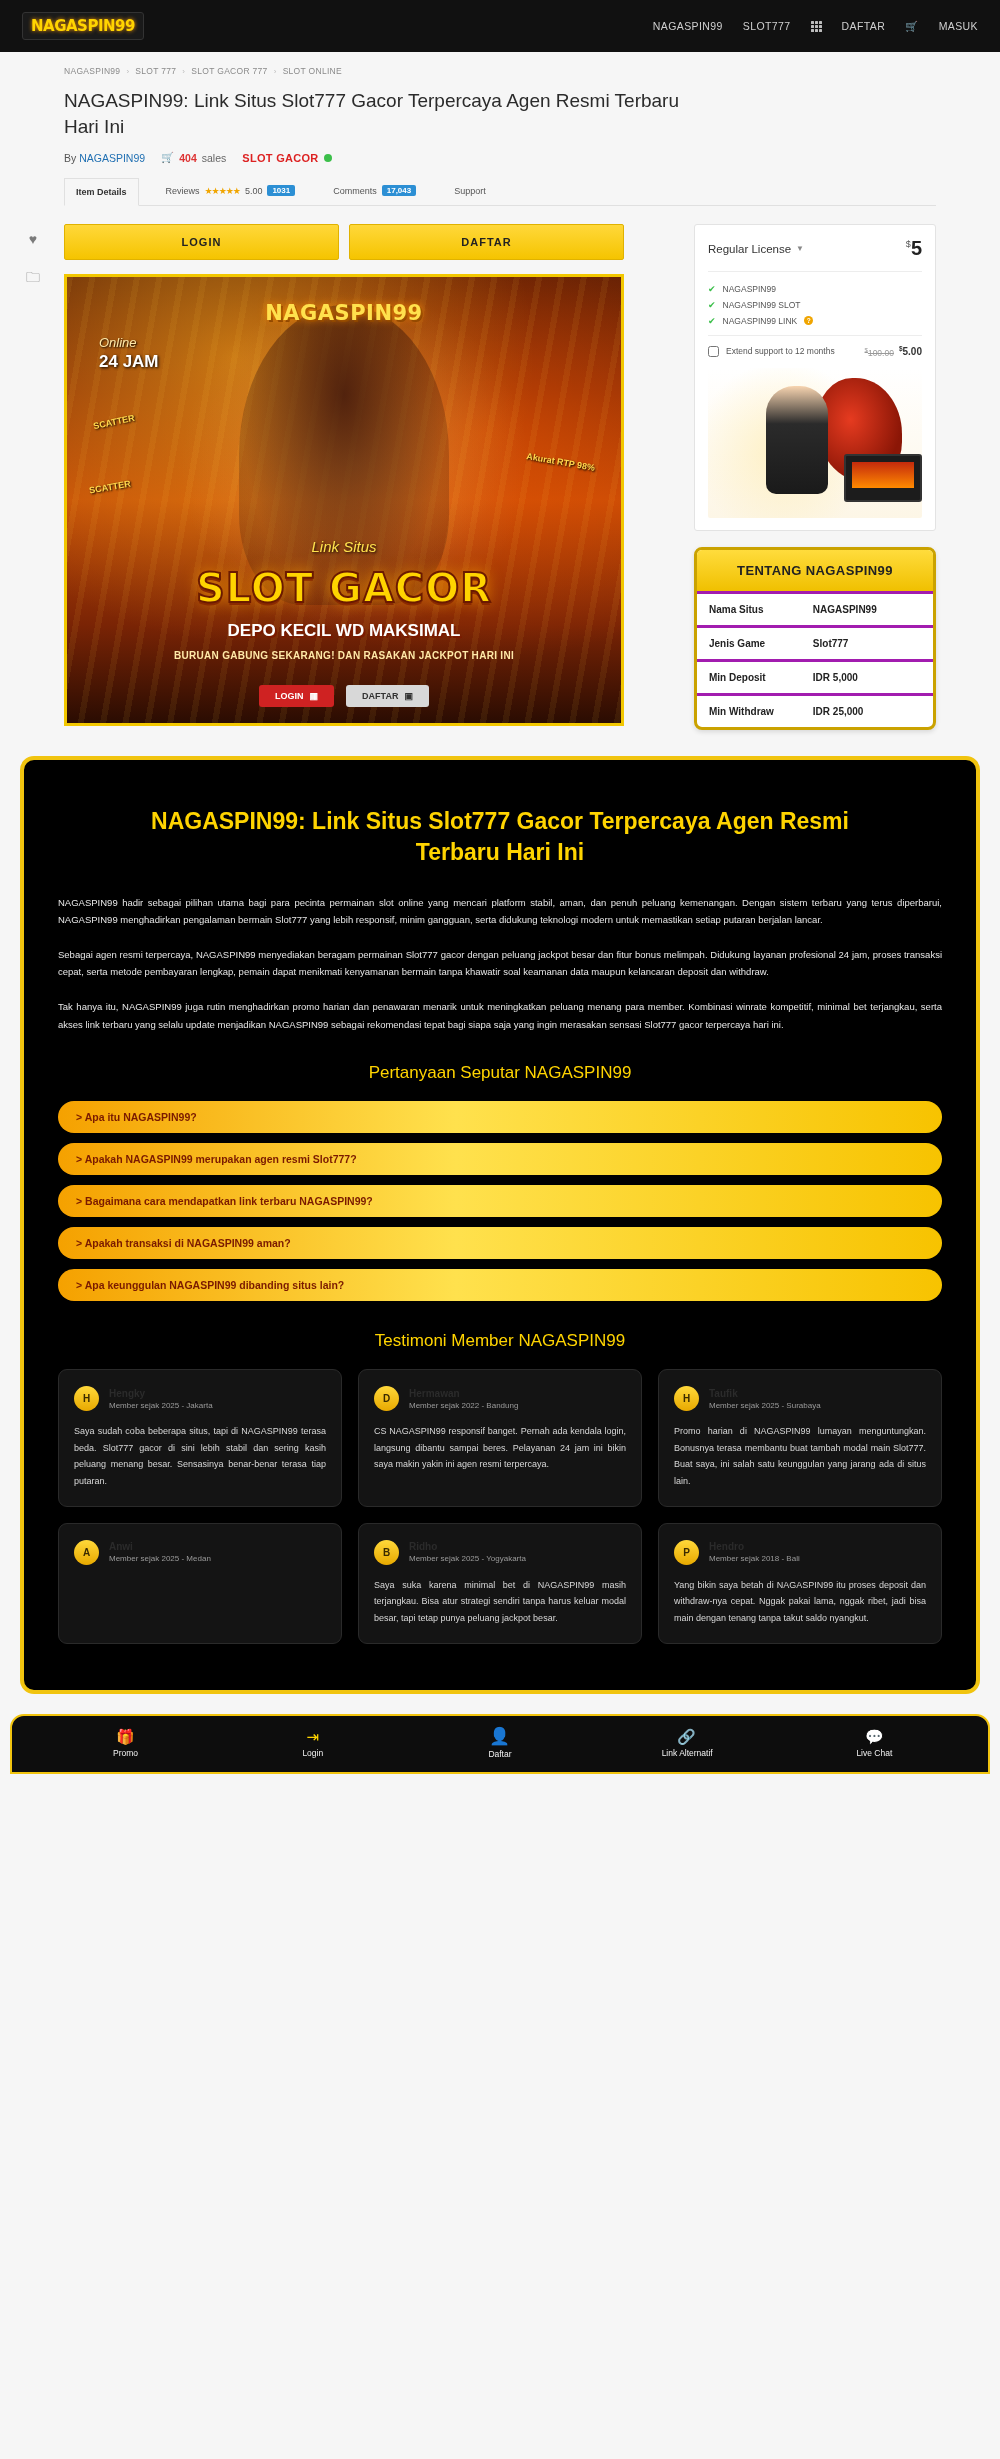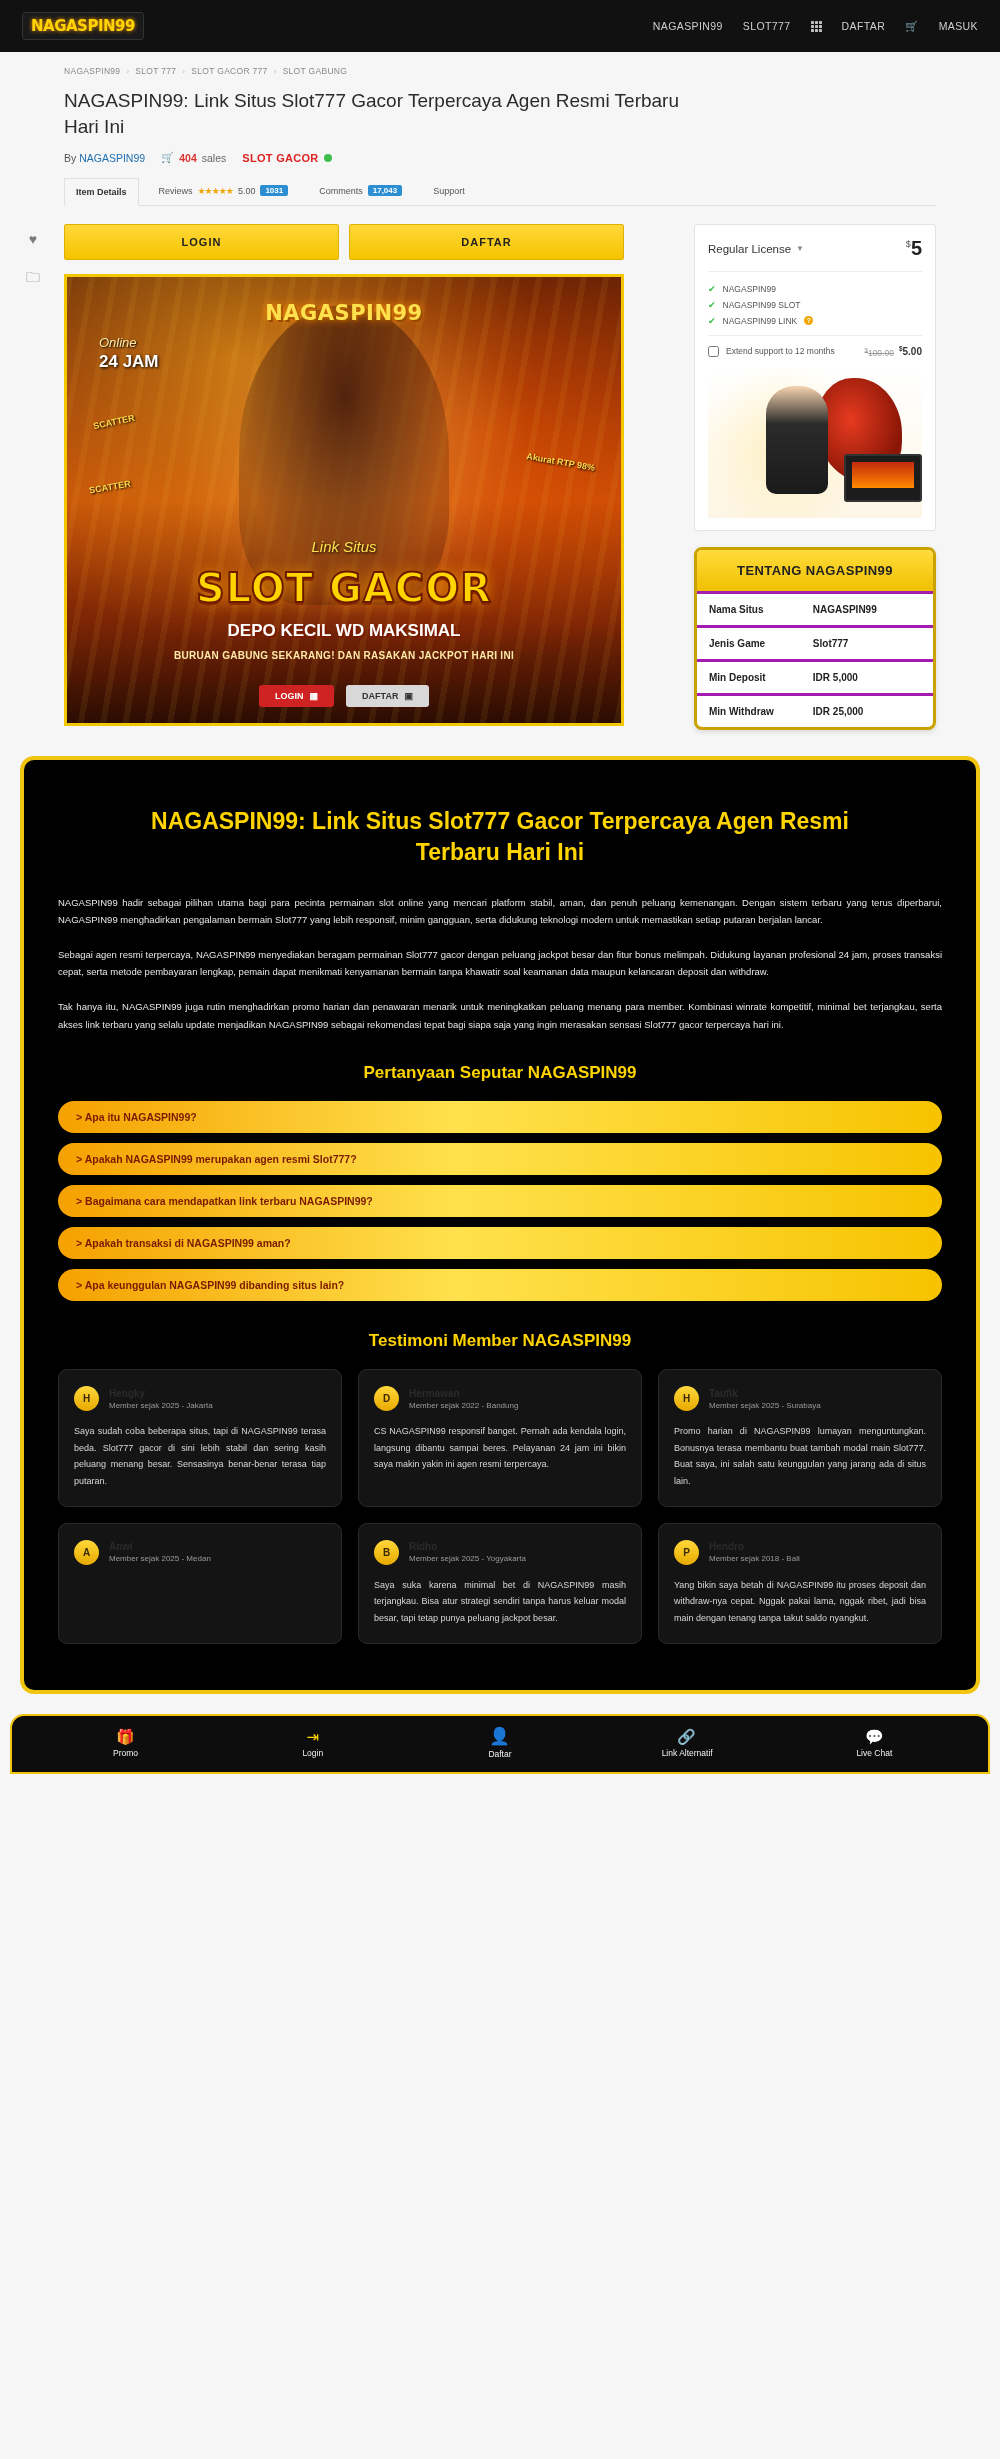--- a/index.html
+++ b/index.html
@@ -85,21 +85,21 @@
   .badge-gacor {
     color: #d22; font-weight: bold; font-size: 11px; letter-spacing: .3px;
     display: flex; align-items: center; gap: 5px;
   }
   .dot-green { width: 8px; height: 8px; border-radius: 50%; background: #3bbf4a; display: inline-block; }
 
   
   .tabs {
     display: flex;
     align-items: stretch;
-    gap: 9px;
+    gap: 16px;
     border-bottom: 1px solid #e0e0e0;
     font-size: 9px;
     margin-bottom: 18px;
   }
   .tab {
     padding: 7px 11px;
     color: #555;
     display: flex;
     align-items: center;
     gap: 5px;
@@ -307,21 +307,21 @@
     margin-left: 20px;
   }
   .dark-h1 {
     color: #ffd400; text-align: center; font-size: 23px; font-weight: bold; line-height: 1.35;
     max-width: 700px; margin: 16px auto 26px auto;
   }
   .dark-p {
     color: #e6e6e6; font-size: 9.5px; line-height: 1.85; text-align: justify; margin-bottom: 17px;
   }
   .dark-h2 {
-    color: #ffd400; text-align: center; font-size: 17px; font-weight: bold; margin: 30px 0 18px 0;
+    color: #ffd400; text-align: center; font-size: 17px; font-weight: normal; margin: 30px 0 18px 0;
   }
   .faq-item {
     background: linear-gradient(90deg,#f5a100 0%, #ffe14d 45%, #f7c300 100%);
     border-radius: 22px;
     padding: 10px 18px;
     margin-bottom: 10px;
     font-size: 10.5px;
     font-weight: bold;
     color: #7a1a00;
     cursor: pointer;
@@ -389,21 +389,21 @@
 <div class="page-wrap">
   <div class="content">
 
     <div class="breadcrumb">
       <a href="#">NAGASPIN99</a>
       <span class="sep">›</span>
       <a href="#">SLOT 777</a>
       <span class="sep">›</span>
       <a href="#">SLOT GACOR 777</a>
       <span class="sep">›</span>
-      <a href="#">SLOT GABUNG</a>
+      <a href="#">SLOT ONLINE</a>
     </div>
 
     <h1 class="title">NAGASPIN99: Link Situs Slot777 Gacor Terpercaya Agen Resmi Terbaru Hari Ini</h1>
 
     <div class="meta-row">
       <span class="by">
         <span>By</span>
         <a href="#">NAGASPIN99</a>
       </span>
       <span class="sales">

